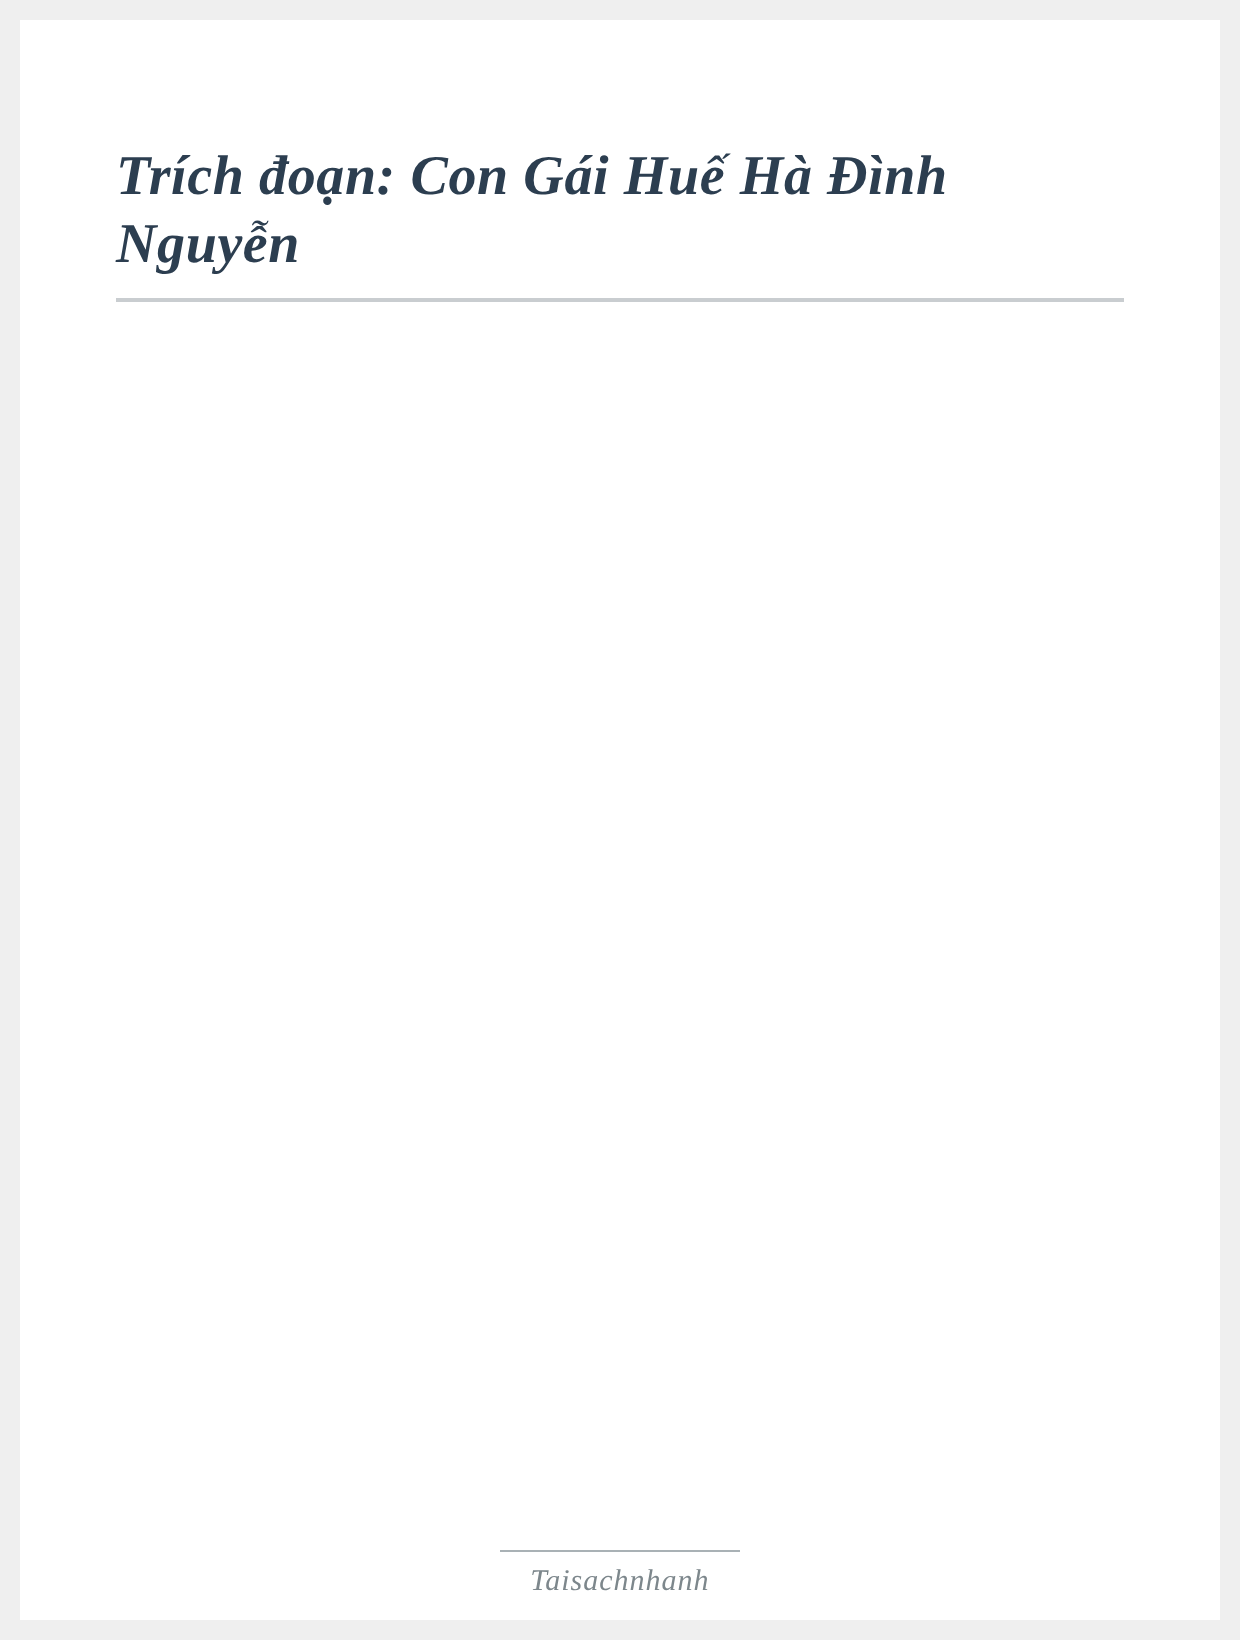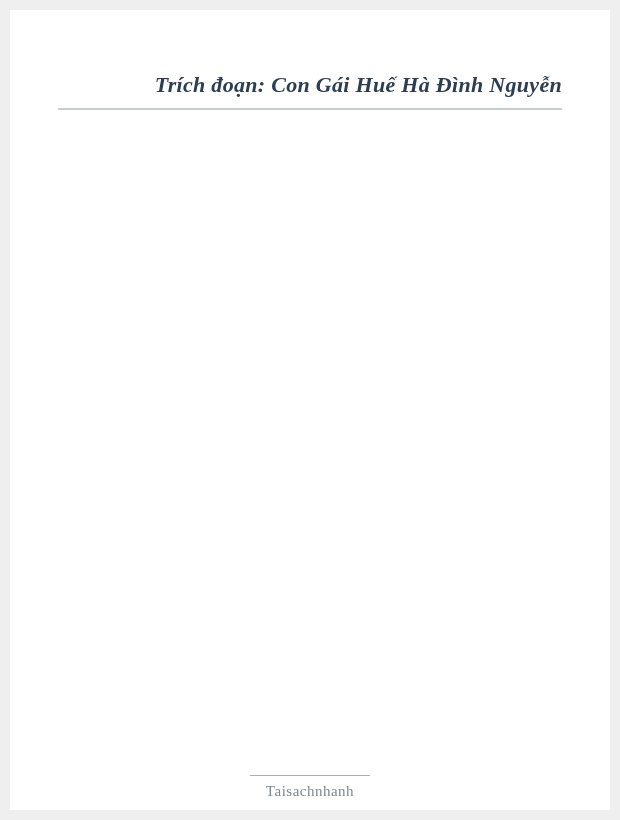--- a/index.html
+++ b/index.html
@@ -10,25 +10,25 @@
     position: relative;
   }
   .document {
     position: absolute;
     left: 10px; top: 10px;
     width: 600px; height: 800px;
     background: var(--page, #ffffff);
     padding: 62px 48px 0 48px;
   }
   .title {
-    font-size: 22px;
+    font-size: 28px;
     line-height: 1.2;
     font-style: italic;
     font-weight: bold;
-    text-align: right;
+    text-align: left;
     letter-spacing: 0.3px;
     color: var(--title, #2c3e50);
   }
   .title-divider {
     border: none;
     border-top: 2px solid var(--divider, #c9cdd0);
     margin-top: 10px;
   }
   .body-text { margin-top: 28px; padding-left: 2px; }
   .body-line {
@@ -43,20 +43,21 @@
     text-align: center;
   }
   .footer-divider {
     width: 120px;
     border: none;
     border-top: 1px solid var(--footer-divider, #a9b1b5);
     margin: 0 auto 7px auto;
   }
   .footer-text {
     font-size: 15px;
+    font-style: italic;
     color: var(--footer-text, #7d878c);
     letter-spacing: 0.5px;
   }
 </style>
 </head>
 <body>
 
 <div class="document">
   <h1 class="title">Trích đoạn: Con Gái Huế Hà Đình Nguyễn</h1>
   <hr class="title-divider">

